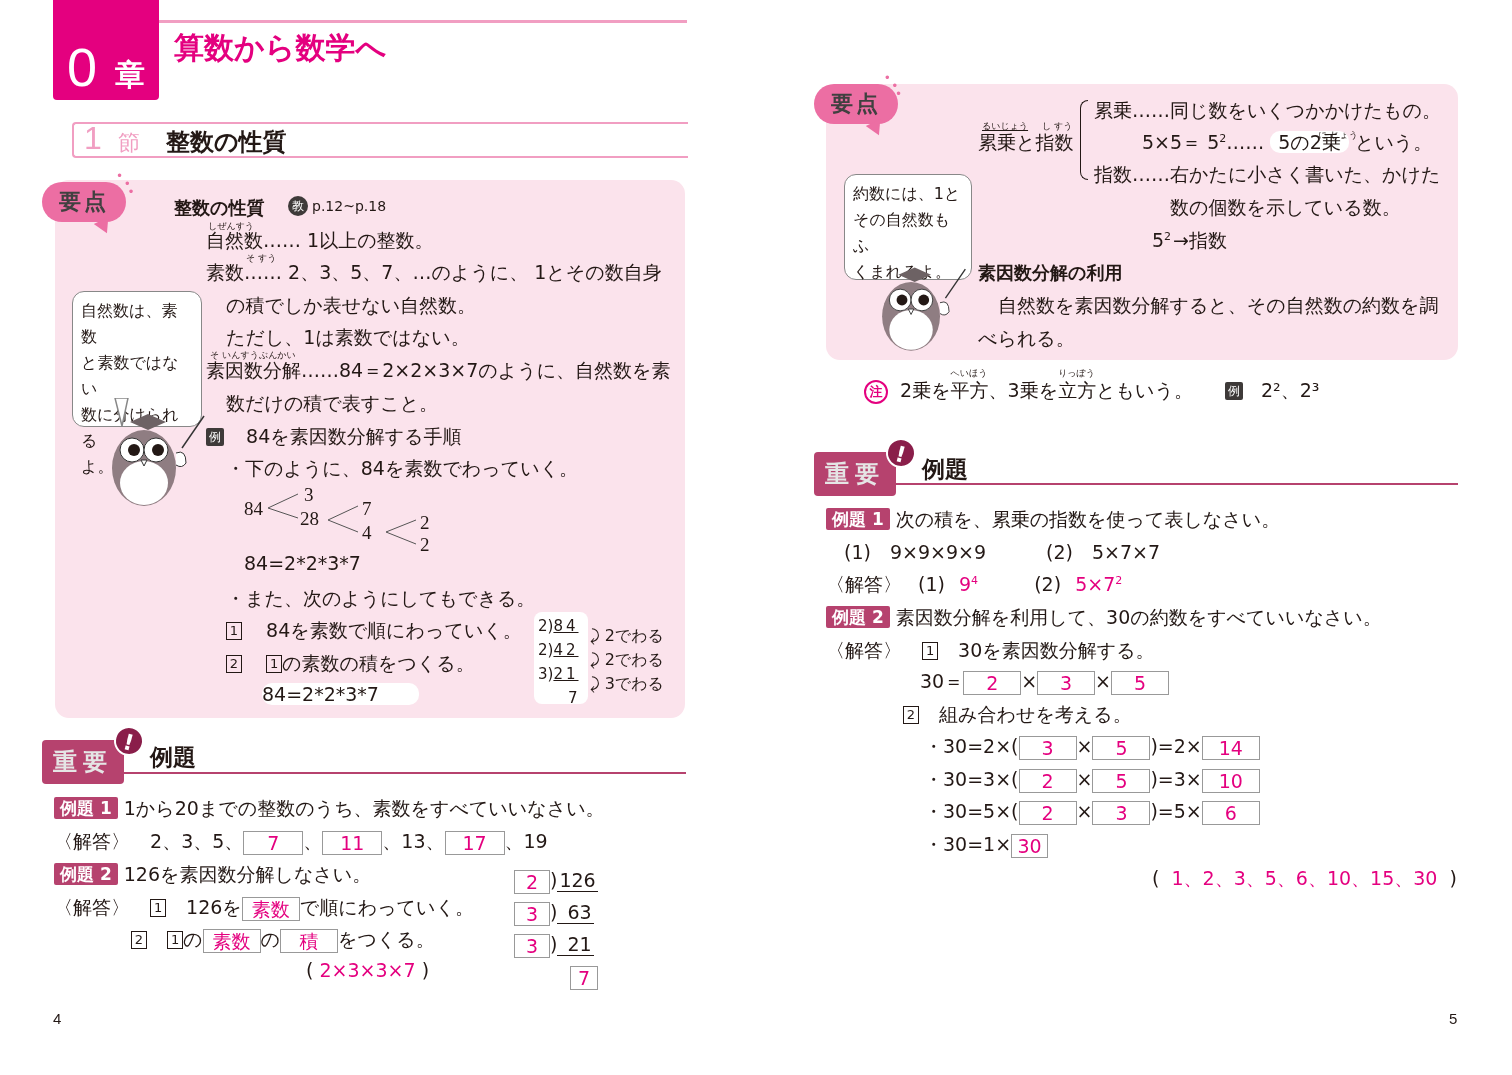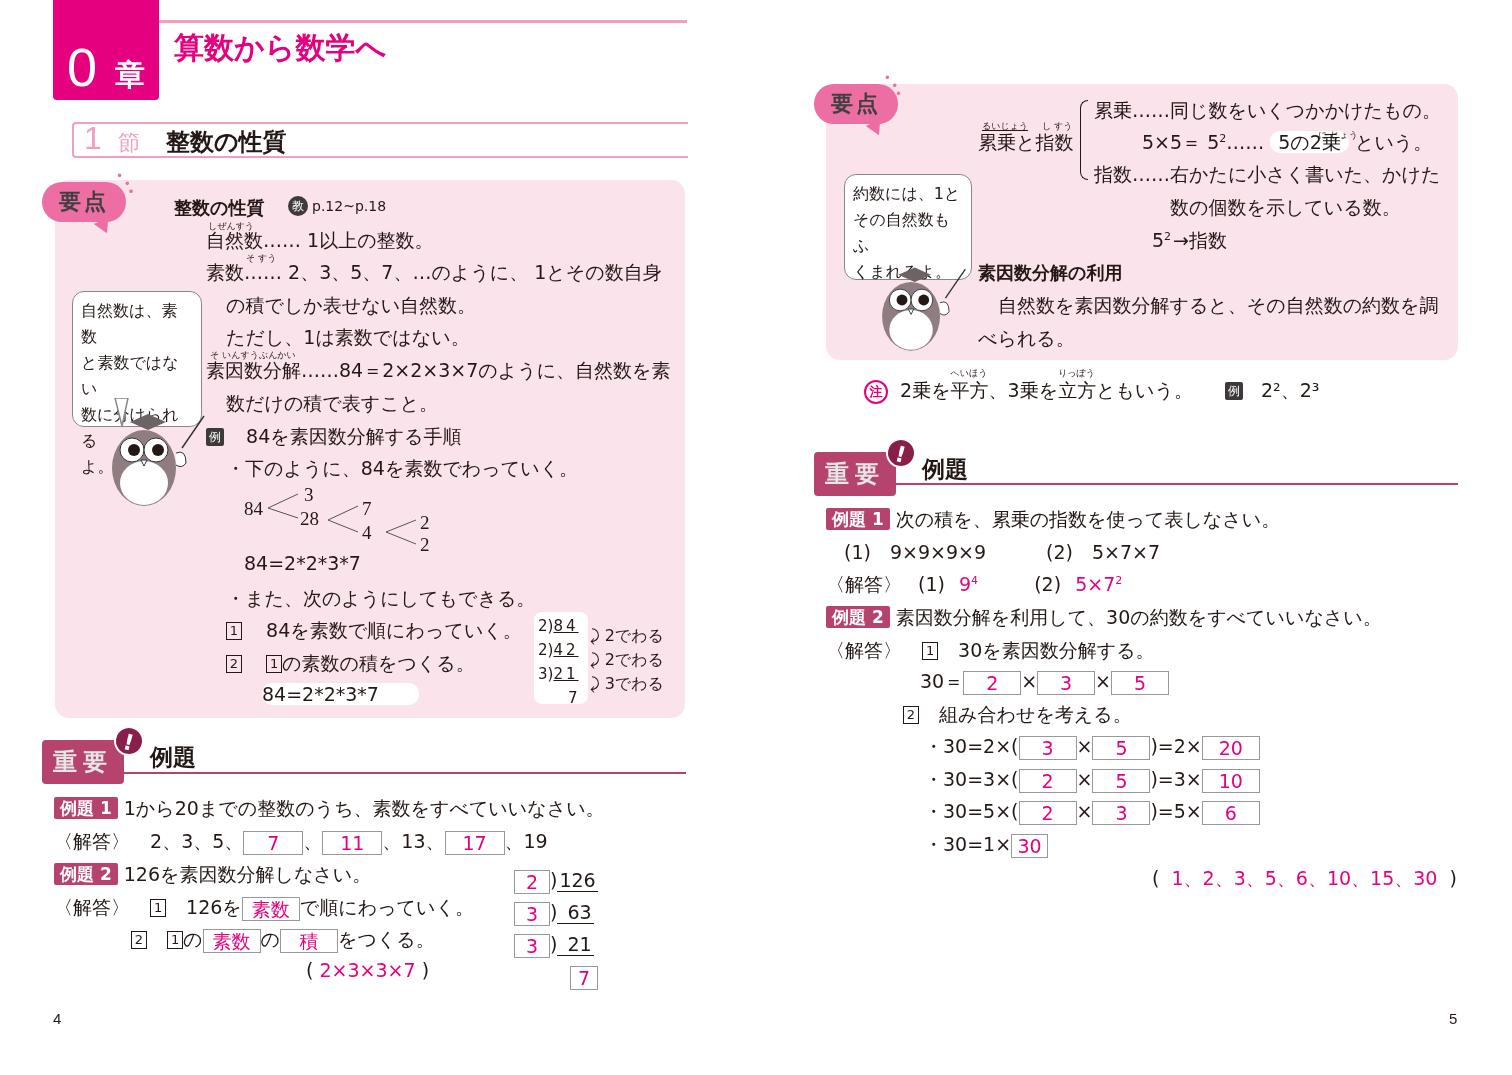--- a/index.html
+++ b/index.html
@@ -262,21 +262,21 @@
   <span style="margin-left:14px;">30を素因数分解する。</span>
 </div>
 <div class="line" style="left:920px; top:669px;">
   <span>30＝</span><span class="ansbox" style="width:58px;">2</span><span>×</span><span class="ansbox" style="width:58px;">3</span><span>×</span><span class="ansbox" style="width:58px;">5</span>
 </div>
 <div class="line" style="left:903px; top:702px;">
   <span class="sq">2</span>
   <span style="margin-left:14px;">組み合わせを考える。</span>
 </div>
 <div class="line" style="left:924px; top:734px;">
-  <span>・30=2×(</span><span class="ansbox" style="width:58px;">3</span><span>×</span><span class="ansbox" style="width:58px;">5</span><span>)=2×</span><span class="ansbox" style="width:58px;">20</span>
+  <span>・30=2×(</span><span class="ansbox" style="width:58px;">3</span><span>×</span><span class="ansbox" style="width:58px;">5</span><span>)=2×</span><span class="ansbox" style="width:58px;">14</span>
 </div>
 <div class="line" style="left:924px; top:767px;">
   <span>・30=3×(</span><span class="ansbox" style="width:58px;">2</span><span>×</span><span class="ansbox" style="width:58px;">5</span><span>)=3×</span><span class="ansbox" style="width:58px;">10</span>
 </div>
 <div class="line" style="left:924px; top:799px;">
   <span>・30=5×(</span><span class="ansbox" style="width:58px;">2</span><span>×</span><span class="ansbox" style="width:58px;">3</span><span>)=5×</span><span class="ansbox" style="width:58px;">6</span>
 </div>
 <div class="line" style="left:924px; top:832px;">
   <span>・30=1×</span><span class="ansbox" style="width:37px;">30</span>
 </div>

